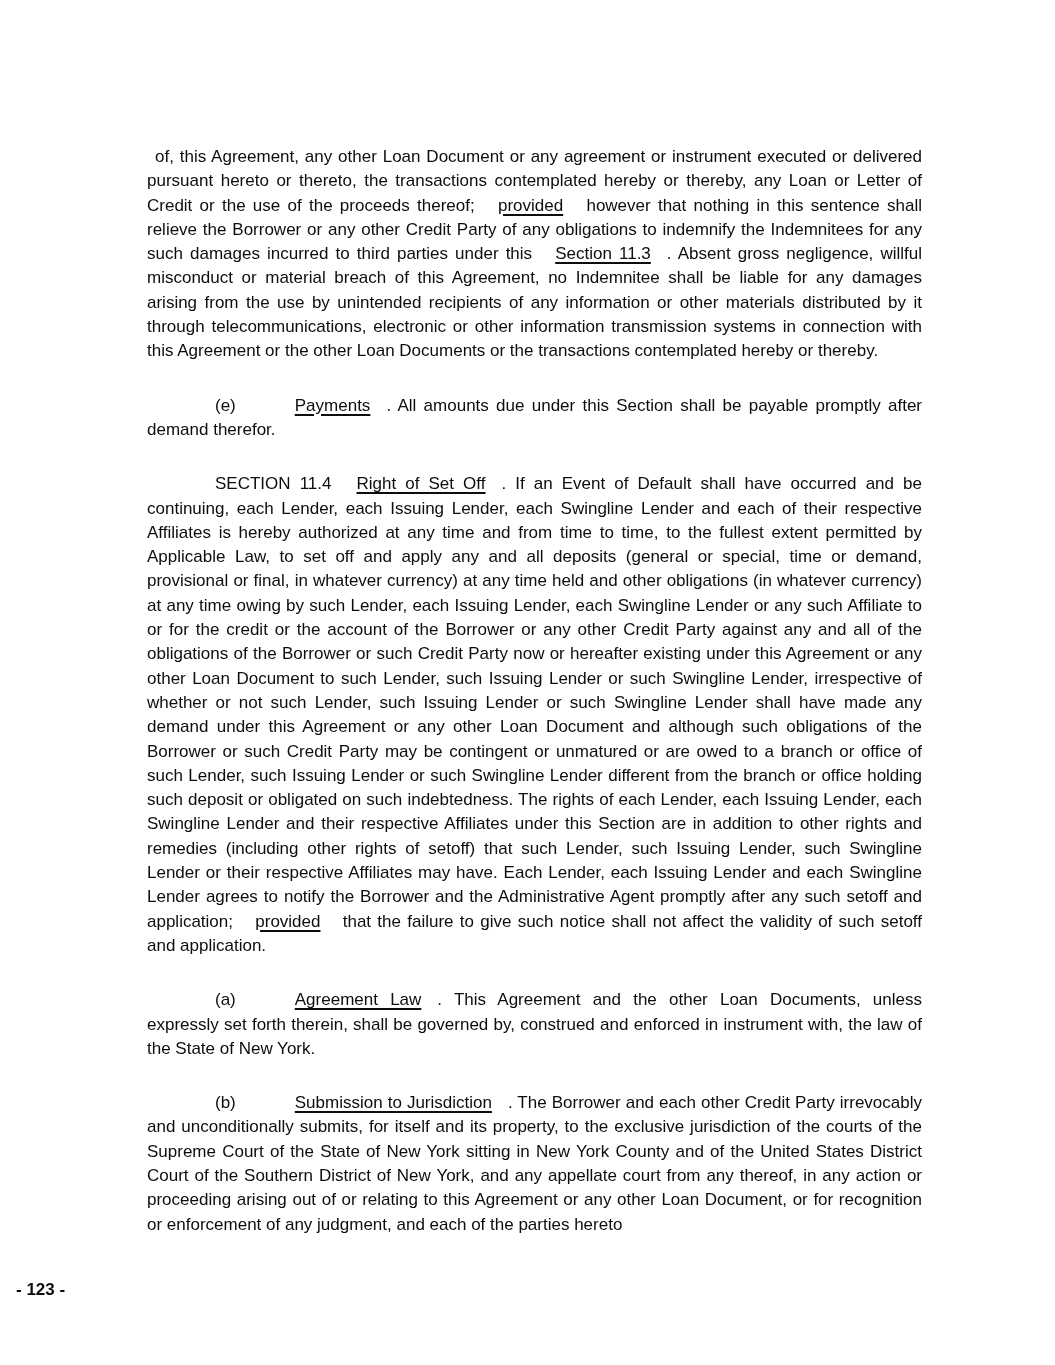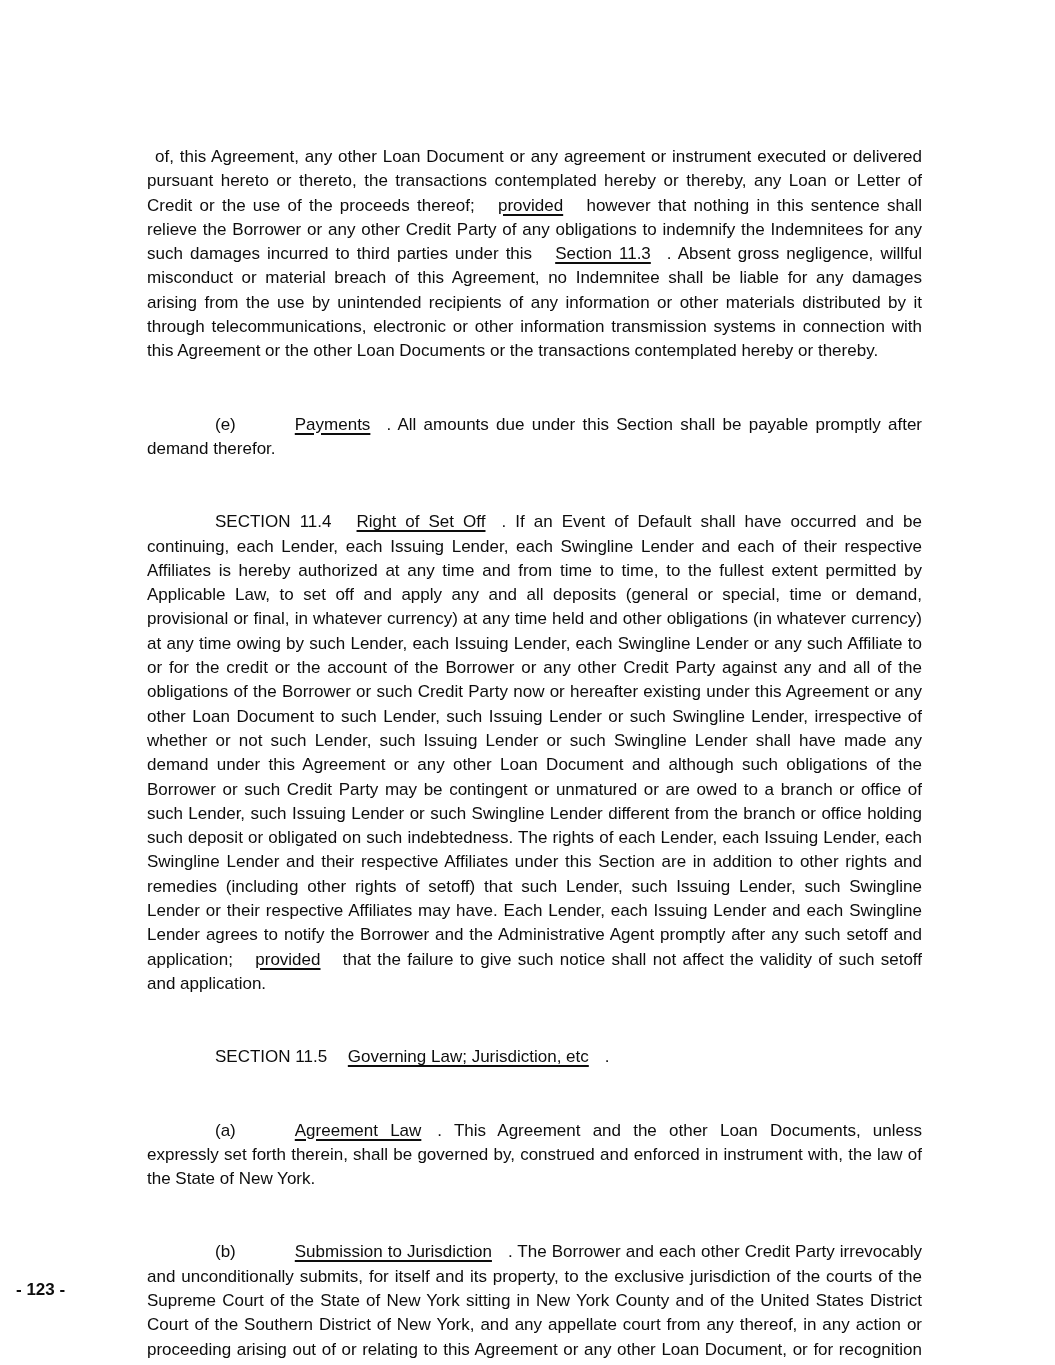--- a/index.html
+++ b/index.html
@@ -22,21 +22,21 @@
   .doc {
     position: absolute;
     left: 123px;
     top: 121px;
     width: 807px;
     font-size: 17px;
     line-height: 24.3px;
     text-align: justify;
   }
   p.para { margin: 0; }
-  p.para + p.para { margin-top: 33px; }
+  p.para + p.para { margin-top: 14px; }
   p.indent { text-indent: 60px; }
   .u {
     text-decoration: underline;
     text-decoration-thickness: 1.5px;
     text-underline-offset: 3px;
   }
   .tab { display: inline-block; width: 43px; }
   .footer {
     position: absolute;
     left: 0;
@@ -54,21 +54,20 @@
 
 <div class="page">
   <div class="doc">
 
     <p class="para"><span>of, this Agreement, any other Loan Document or any agreement or instrument executed or delivered pursuant hereto or thereto, the transactions contemplated hereby or thereby, any Loan or Letter of Credit or the use of the proceeds thereof; </span><span class="u">provided</span><span> however that nothing in this sentence shall relieve the Borrower or any other Credit Party of any obligations to indemnify the Indemnitees for any such damages incurred to third parties under this </span><span class="u">Section 11.3</span><span>.  Absent gross negligence, willful misconduct or material breach of this Agreement, no Indemnitee shall be liable for any damages arising from the use by unintended recipients of any information or other materials distributed by it through telecommunications, electronic or other information transmission systems in connection with this Agreement or the other Loan Documents or the transactions contemplated hereby or thereby.</span></p>
 
     <p class="para indent"><span>(e)</span><span class="tab"></span><span class="u">Payments</span><span>.  All amounts due under this Section shall be payable promptly after demand therefor.</span></p>
 
     <p class="para indent"><span>SECTION 11.4 </span><span class="u">Right of Set Off</span><span>.  If an Event of Default shall have occurred and be continuing, each Lender, each Issuing Lender, each Swingline Lender and each of their respective Affiliates is hereby authorized at any time and from time to time, to the fullest extent permitted by Applicable Law, to set off and apply any and all deposits (general or special, time or demand, provisional or final, in whatever currency) at any time held and other obligations (in whatever currency) at any time owing by such Lender, each Issuing Lender, each Swingline Lender or any such Affiliate to or for the credit or the account of the Borrower or any other Credit Party against any and all of the obligations of the Borrower or such Credit Party now or hereafter existing under this Agreement or any other Loan Document to such Lender, such Issuing Lender or such Swingline Lender, irrespective of whether or not such Lender, such Issuing Lender or such Swingline Lender shall have made any demand under this Agreement or any other Loan Document and although such obligations of the Borrower or such Credit Party may be contingent or unmatured or are owed to a branch or office of such Lender, such Issuing Lender or such Swingline Lender different from the branch or office holding such deposit or obligated on such indebtedness.  The rights of each Lender, each Issuing Lender, each Swingline Lender and their respective Affiliates under this Section are in addition to other rights and remedies (including other rights of setoff) that such Lender, such Issuing Lender, such Swingline Lender or their respective Affiliates may have.  Each Lender, each Issuing Lender and each Swingline Lender agrees to notify the Borrower and the Administrative Agent promptly after any such setoff and application; </span><span class="u">provided</span><span> that the failure to give such notice shall not affect the validity of such setoff and application.</span></p>
 
-    <p class="para indent"><span>SECTION 11.5 </span><span class="u">Governing Law; Jurisdiction, etc</span><span>.</span></p>
 
     <p class="para indent"><span>(a)</span><span class="tab"></span><span class="u">Agreement Law</span><span>.  This Agreement and the other Loan Documents, unless expressly set forth therein, shall be governed by, construed and enforced in instrument with, the law of the State of New York.</span></p>
 
     <p class="para indent"><span>(b)</span><span class="tab"></span><span class="u">Submission to Jurisdiction</span><span>.  The Borrower and each other Credit Party irrevocably and unconditionally submits, for itself and its property, to the exclusive jurisdiction of the courts of the Supreme Court of the State of New York sitting in New York County and of the United States District Court of the Southern District of New York, and any appellate court from any thereof, in any action or proceeding arising out of or relating to this Agreement or any other Loan Document, or for recognition or enforcement of any judgment, and each of the parties hereto</span></p>
 
   </div>
 
   <div class="footer">- 123 -</div>
 </div>
 

